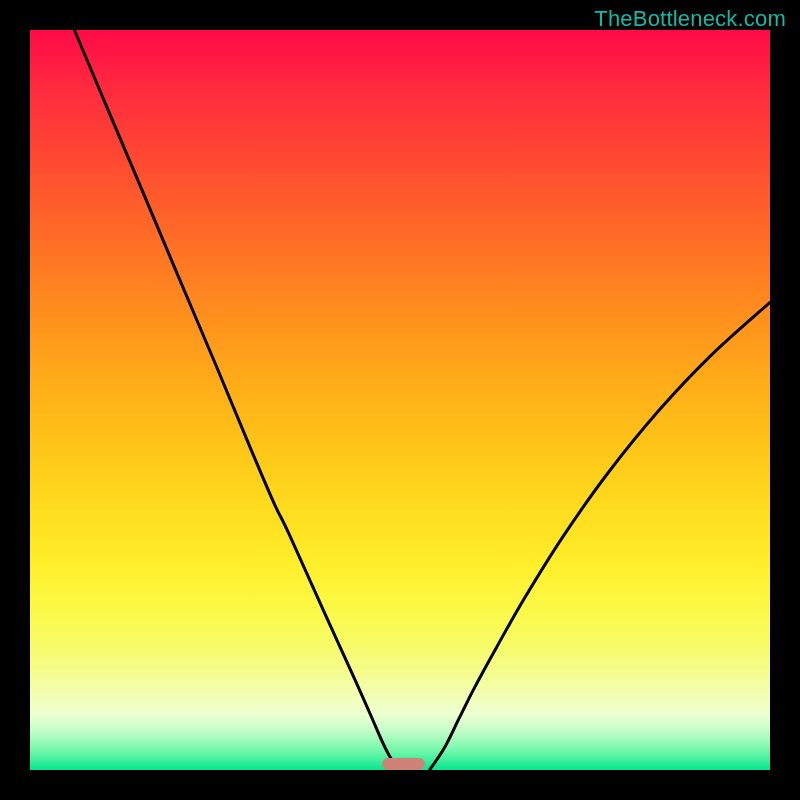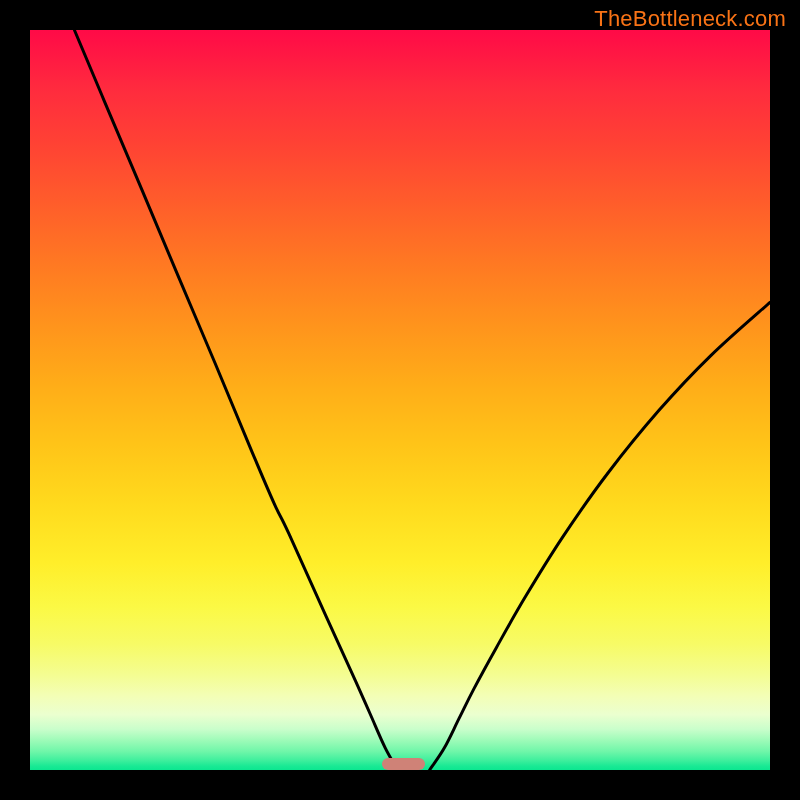--- a/index.html
+++ b/index.html
@@ -44,21 +44,21 @@
       #6ff6a9 97.5%,
       #3eef9d 98.7%,
       #18e994 99.5%,
       #0be790 100%
     );
   }
   .attribution {
     position: absolute;
     top: 6px;
     right: 14px;
-    color: #f97316;
+    color: #14b8a6;
     font-size: 22px;
     font-weight: 400;
     letter-spacing: 0.2px;
     user-select: none;
   }
   svg.curve {
     position: absolute;
     left: 0;
     top: 0;
     width: 740px;

